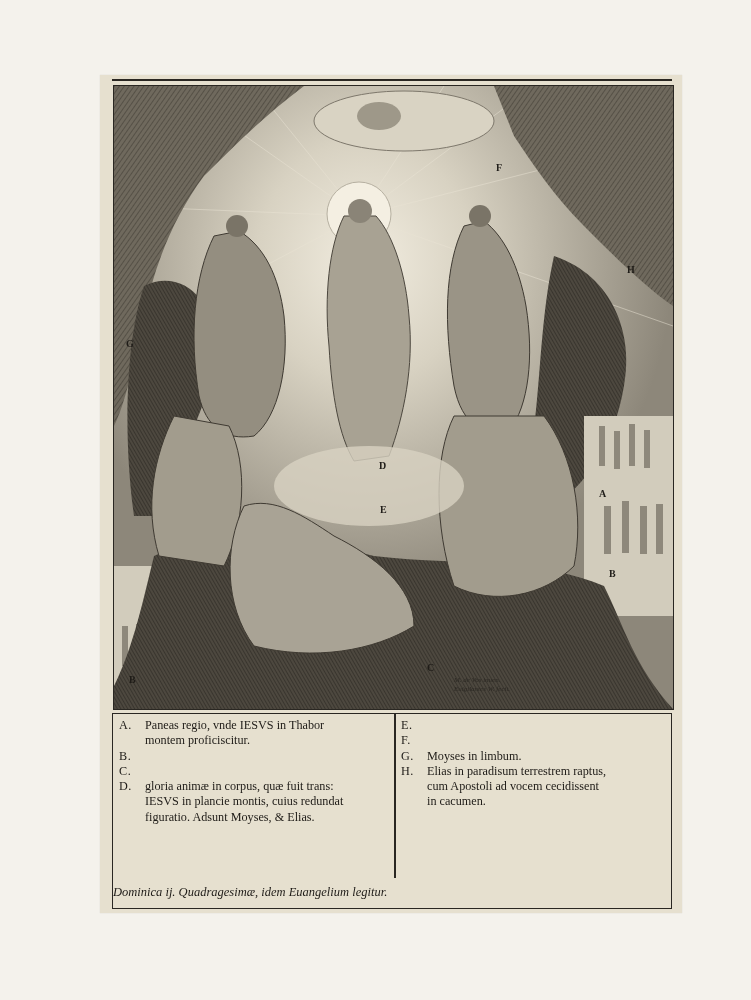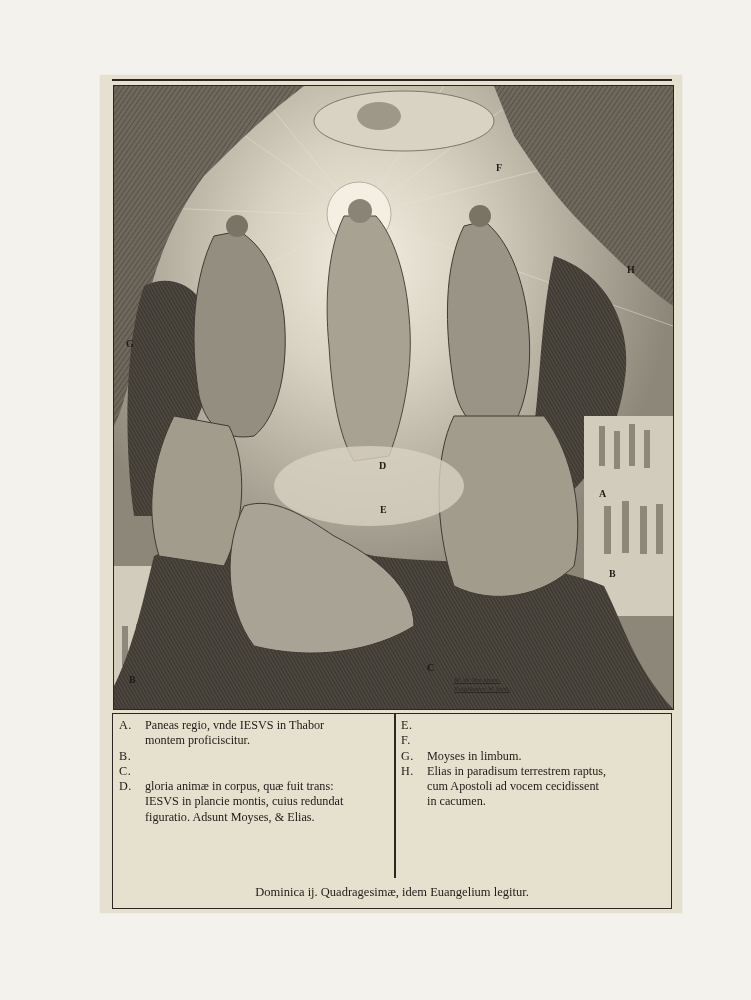--- a/index.html
+++ b/index.html
@@ -26,42 +26,41 @@
     }
     .plate svg { display: block; }
     .letter {
       position: absolute;
       font-family: "Liberation Serif", serif;
       font-size: 10px; font-weight: bold; color: #1f1c18;
     }
     .signature {
       position: absolute; font-style: italic; font-size: 7px; color: #2b2823;
       line-height: 9px;
-      text-decoration: underline;
     }
     .caption {
       position: absolute; left: 12px; top: 638px; width: 558px; height: 194px;
       border: 1.5px solid #2a2722;
       color: #1e1b17;
     }
     .col {
       position: absolute; top: 4px; font-size: 12.2px; line-height: 15.3px;
     }
     .col.left { left: 6px; width: 278px; }
     .col.right { left: 288px; width: 268px; }
     .divider {
       position: absolute; left: 281px; top: 0; width: 1.5px; height: 164px;
       background: #2a2722;
     }
     .entry { display: flex; }
     .entry .key { width: 26px; flex: none; font-style: normal; letter-spacing: 0.5px; }
     .entry .text { }
     .footer-line {
-      position: absolute; left: 0; right: 0; top: 171px; text-align: center;
-      font-size: 12.5px;
+      position: absolute; left: 0; right: 0; top: 171px; 
+      font-style: italic; font-size: 12.5px;
     }
   </style>
 </head>
 <body>
 
 <div class="sheet">
   <div class="top-rule"></div>
 
   <div class="plate">
     <svg width="559" height="623" viewBox="0 0 559 623">

